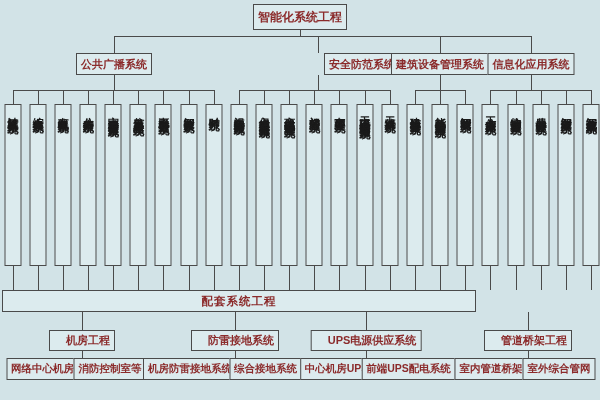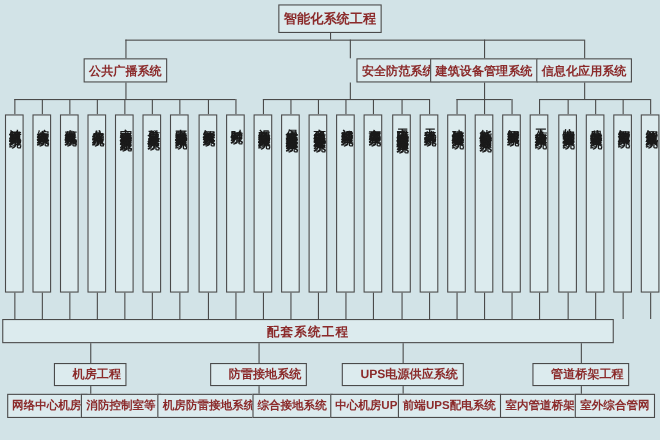--- a/index.html
+++ b/index.html
@@ -14,21 +14,21 @@
   }
   .box{
     position:absolute; box-sizing:border-box;
     background:var(--fill); border:1px solid var(--border);
     color:var(--accent); font-weight:bold;
     display:flex; align-items:center; justify-content:center;
     white-space:nowrap;
   }
   .hbox{ font-size:11px; height:22px; padding:0 4px; transform:translateX(-50%); }
   .root-box{ font-size:12px; height:26px; top:4px; left:300px; }
-  .bar-box{ left:2px; top:290px; width:556px; height:22px; font-size:11.5px; letter-spacing:1px; }
+  .bar-box{ left:2px; top:290px; width:474px; height:22px; font-size:11.5px; letter-spacing:1px; }
   .vbox{
     width:17px; height:162px; top:104px;
     transform:translateX(-50%);
     color:var(--text); font-size:11px; font-weight:bold;
     writing-mode:vertical-rl; text-orientation:upright;
     justify-content:flex-start; padding-top:3px;
     letter-spacing:1px; line-height:15px; overflow:hidden;
   }
   .sbox{ top:330px; height:21px;padding-left:16px; }
   .lbox{ top:358px; height:22px; font-size:10.5px; }

